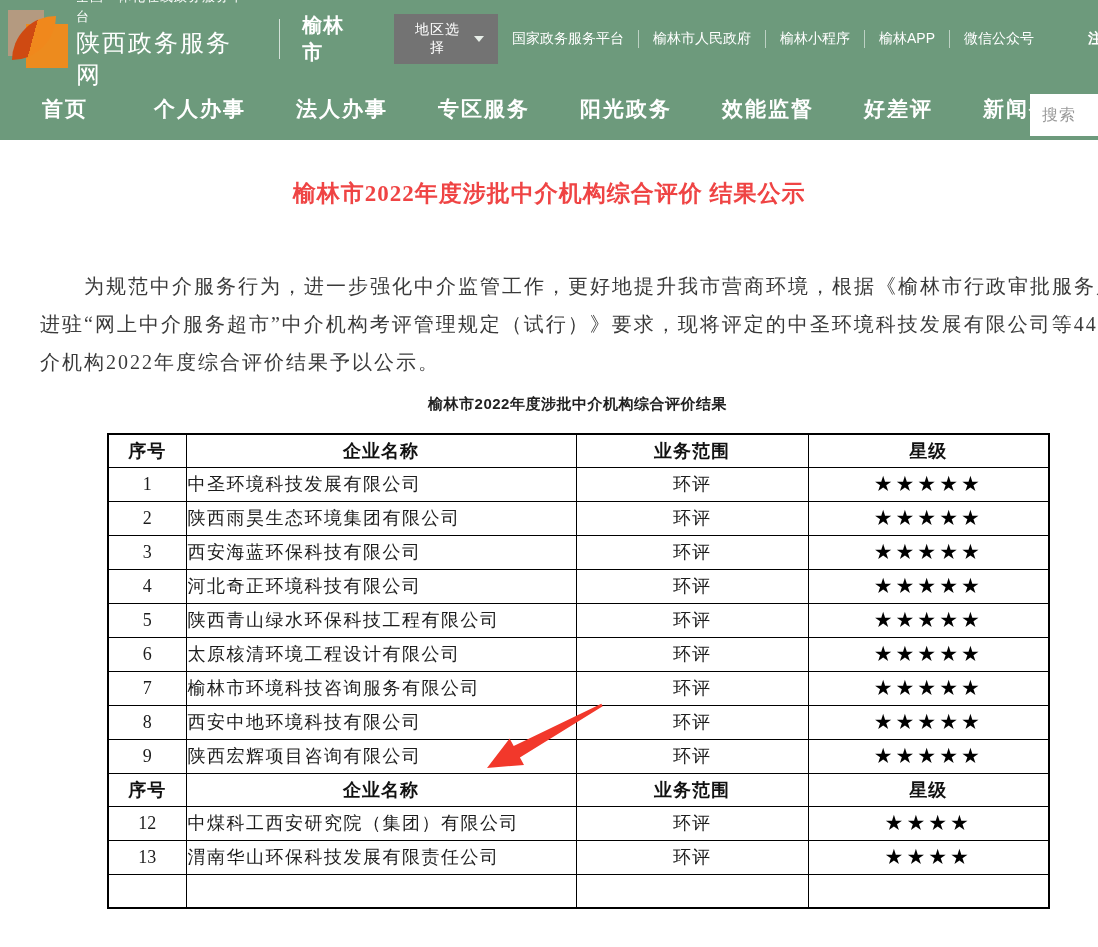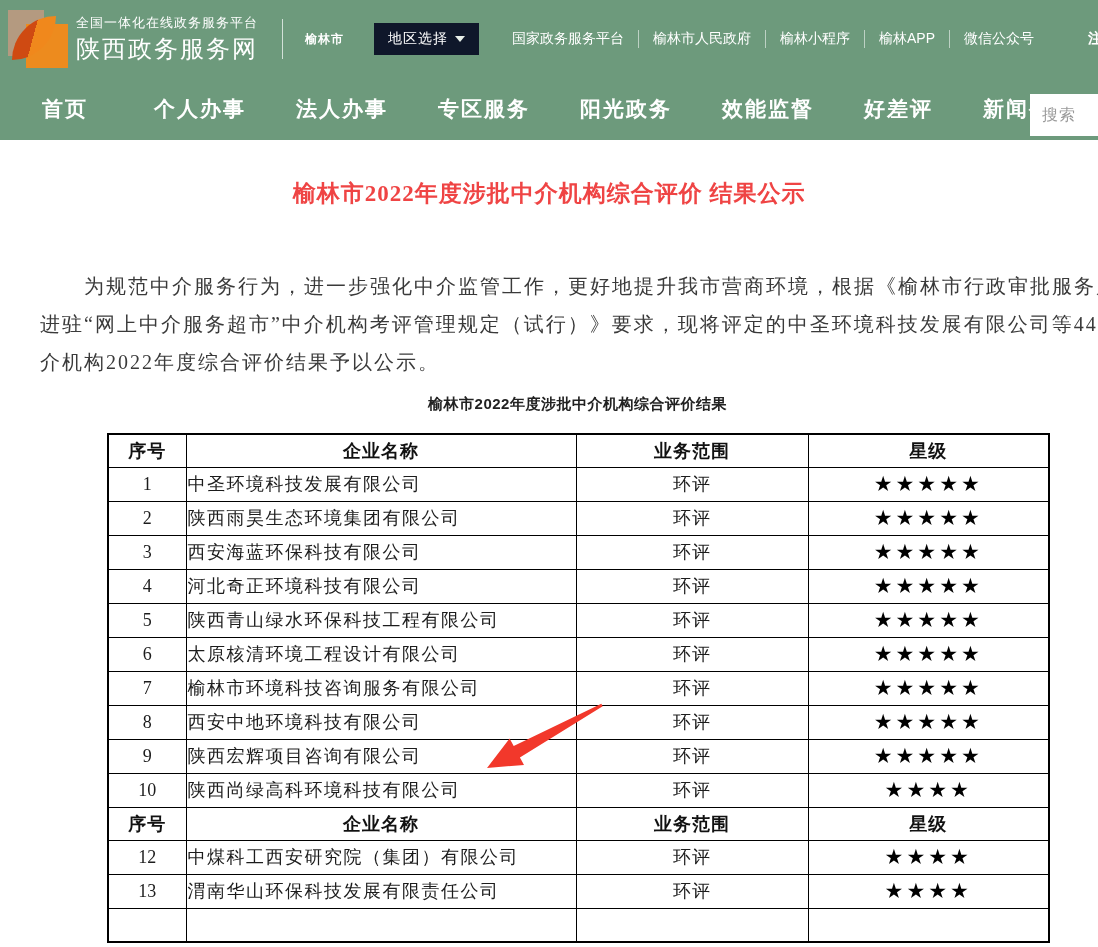--- a/index.html
+++ b/index.html
@@ -12,22 +12,22 @@
   .logo { position:relative; width:62px; height:64px; flex:0 0 auto; margin-top:2px; }
   .logo-sq1 { position:absolute; left:0; top:2px; width:36px; height:46px; background:#b49a80; }
   .logo-sq2 { position:absolute; left:18px; top:16px; width:42px; height:44px; background:#ed8b1e; }
   .logo-leaf { position:absolute; left:4px; top:8px; width:44px; height:44px;
                background:linear-gradient(105deg,#cf4a12 48%, #f0881c 48%);
                border-radius:100% 0 100% 0; }
   .brand { margin-left:6px; }
   .brand-small { font-size:13px; letter-spacing:1px; line-height:20px; }
   .brand-big { font-size:24px; letter-spacing:2px; line-height:32px; }
   .vdivider { width:1px; height:40px; background:rgba(255,255,255,.7); margin:0 22px 0 24px; }
-  .city { font-size:12px; font-weight:bold; letter-spacing:1px;font-family:Liberation Mono, monospace; }
-  .region-btn { margin-left:30px; background:#0f172a; border:none; color:#fff; font-size:14px;
+  .city { font-size:20px; font-weight:bold; letter-spacing:1px;font-family:Liberation Mono, monospace; }
+  .region-btn { margin-left:30px; background:#737373; border:none; color:#fff; font-size:14px;
                 padding:7px 14px; letter-spacing:1px; cursor:pointer; display:flex; align-items:center; gap:7px;}
   .caret-down { width:0; height:0; border-left:5px solid transparent; border-right:5px solid transparent;
                 border-top:6px solid #e8efe9; display:inline-block; }
   .top-links { margin-left:auto; display:flex; align-items:center; font-size:14px; }
   .top-link { padding:0 14px; white-space:nowrap; cursor:pointer; }
   .top-link.sep { border-right:1px solid rgba(255,255,255,.55); }
   .top-link.last { margin-left:26px; font-weight:bold; }
 
   .nav-row { height:62px; display:flex; align-items:center; padding-left:42px; width:1130px; }
   .nav-item { font-size:21px; font-weight:bold; letter-spacing:2px; margin-right:50px;
@@ -183,26 +183,20 @@
             <td class="scope">环评</td>
             <td class="stars">★★★★★</td>
           </tr>
           <tr>
             <td class="no">9</td>
             <td class="name">陕西宏辉项目咨询有限公司</td>
             <td class="scope">环评</td>
             <td class="stars">★★★★★</td>
           </tr>
           <tr>
-            <td class="no">10</td>
-            <td class="name">陕西尚绿高科环境科技有限公司</td>
-            <td class="scope">环评</td>
-            <td class="stars">★★★★</td>
-          </tr>
-          <tr>
             <th>序号</th>
             <th>企业名称</th>
             <th>业务范围</th>
             <th>星级</th>
           </tr>
           <tr>
             <td class="no">12</td>
             <td class="name">中煤科工西安研究院（集团）有限公司</td>
             <td class="scope">环评</td>
             <td class="stars">★★★★</td>

